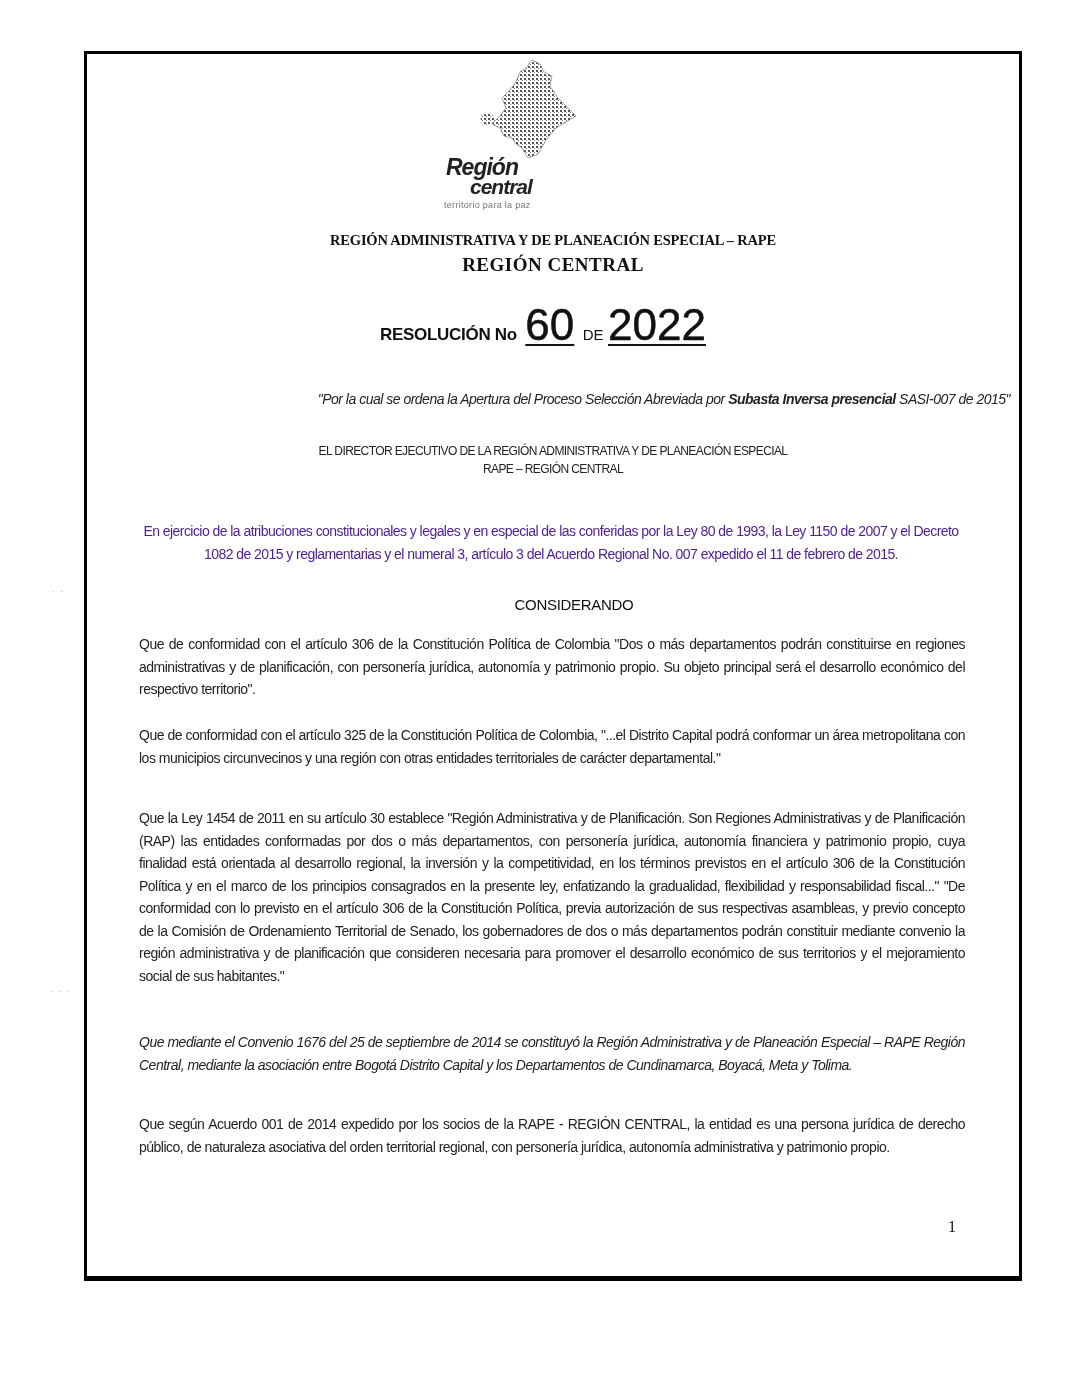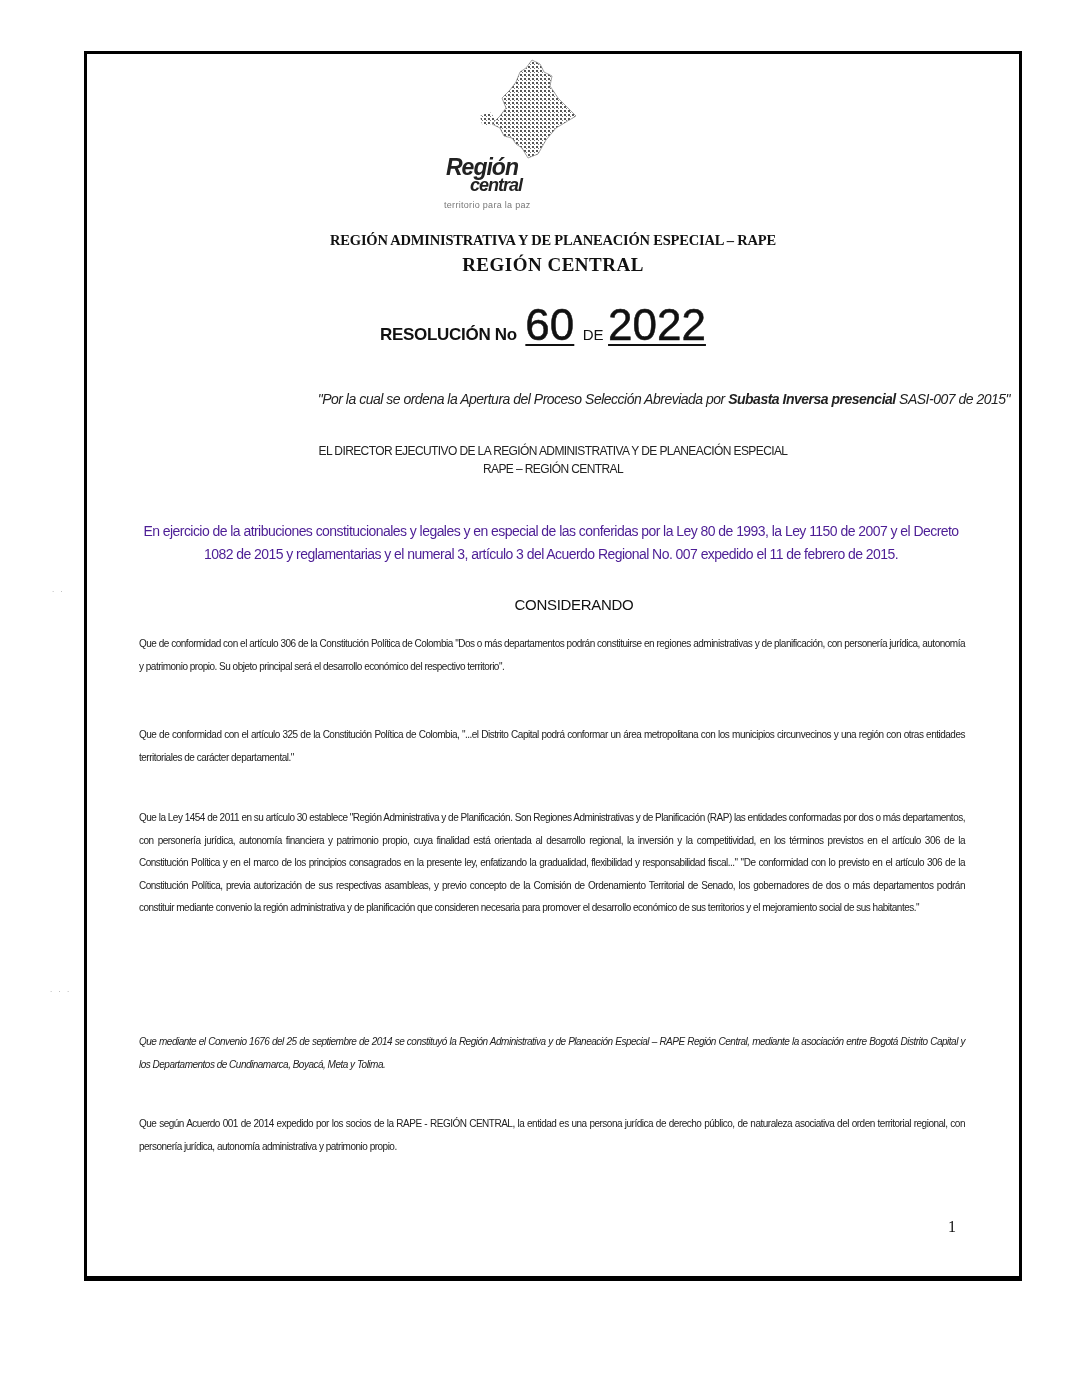--- a/index.html
+++ b/index.html
@@ -9,21 +9,21 @@
       border-left: 3px solid #000; border-top: 3px solid #000; border-right: 3px solid #000; border-bottom: 5px solid #000;
       box-sizing: content-box;
     }
     .margin-mark { position: absolute; font-family: "Liberation Sans", sans-serif; font-size: 8px; color: #999; letter-spacing: 2px; }
 
     
     .logo { position: absolute; left: 440px; top: 58px; width: 140px; height: 150px; }
     .logo svg { width: 140px; height: 110px; }
     .logo-title { position: absolute; left: 6px; top: 100px; font-family: "Liberation Sans", sans-serif; font-weight: bold; font-style: italic; color: #222; line-height: 0.85; }
     .logo-title .l1 { display: block; font-size: 23px; letter-spacing: -1px; }
-    .logo-title .l2 { display: block; font-size: 18px; padding-left: 24px; letter-spacing: -1px; }
+    .logo-title .l2 { display: block; font-size: 21px; padding-left: 24px; letter-spacing: -1px; }
     .logo-tagline { position: absolute; left: 4px; top: 142px; font-family: "Liberation Sans", sans-serif; font-size: 9px; color: #777; letter-spacing: 0.3px; white-space: nowrap; }
 
     .center { position: absolute; left: 84px; width: 938px; text-align: center; }
     .org-line1 { top: 232px; font-family: "Liberation Serif", serif; font-weight: bold; font-size: 14.5px; letter-spacing: -0.2px; text-align: center; }
     .org-line2 { top: 254px; font-family: "Liberation Serif", serif; font-weight: bold; font-size: 19px; letter-spacing: 0.5px; }
 
     .resolution { position: absolute; left: 0; width: 1086px; top: 300px; text-align: center; font-family: "Liberation Sans", sans-serif; font-weight: bold; white-space: nowrap; }
     .resolution .lbl { font-size: 17px; letter-spacing: -0.3px; }
     .resolution .num { font-family: "Liberation Sans", sans-serif; font-weight: normal; font-size: 44px; text-decoration: underline; text-decoration-thickness: 2px; text-underline-offset: 4px; padding: 0 4px; -webkit-text-stroke: 0.5px #111; }
     .resolution .de { font-size: 15px; font-weight: normal; }
@@ -33,21 +33,21 @@
     .subtitle b { font-weight: bold; }
 
     .director { font-family: "Liberation Sans", sans-serif; font-size: 12px; letter-spacing: -0.6px; color: #222; line-height: 18px; }
     .director-1 { top: 442px; }
     .director-2 { top: 460px; }
 
     .preamble { position: absolute; left: 132px; width: 838px; top: 510px; text-align: center; font-family: Liberation Sans, sans-serif; font-size: 14px; letter-spacing: -0.55px; line-height: 23px; color: #4c1d95; margin-top: 10px; }
 
     .considerando { top: 596px; font-family: "Liberation Sans", sans-serif; font-weight: normal; font-size: 15px; letter-spacing: -0.3px; padding-left: 21px; }
 
-    .para { position: absolute; left: 139px; width: 826px; font-family: "Liberation Sans", sans-serif; font-size: 10px; letter-spacing: -0.5px; line-height: 22.5px; text-align: justify; color: #222; }
+    .para { position: absolute; left: 139px; width: 826px; font-family: "Liberation Sans", sans-serif; font-size: 14px; letter-spacing: -0.5px; line-height: 22.5px; text-align: justify; color: #222; }
     .p1 { top: 633px; }
     .p2 { top: 724px; }
     .p3 { top: 807px; }
     .p4 { top: 1031px; font-style: italic; }
     .p5 { top: 1113px; }
 
     .page-number { position: absolute; left: 948px; top: 1218px; font-family: "Liberation Serif", serif; font-size: 16px; color: #111; }
   </style>
 </head>
 <body>

